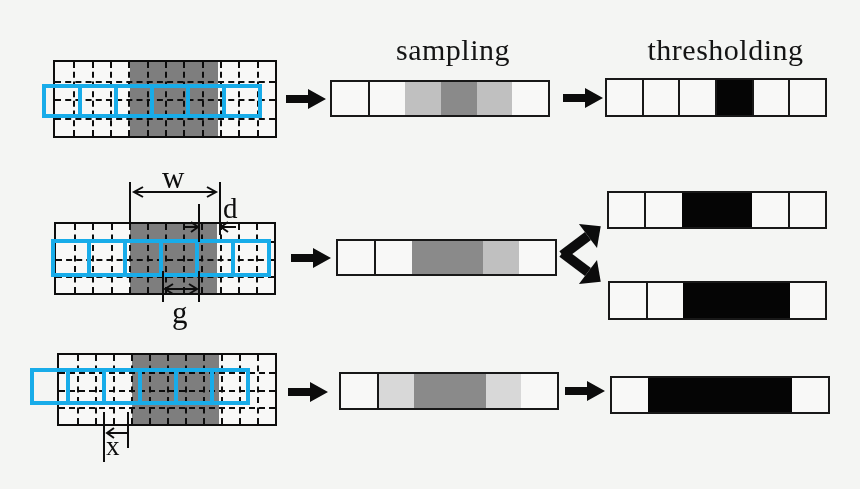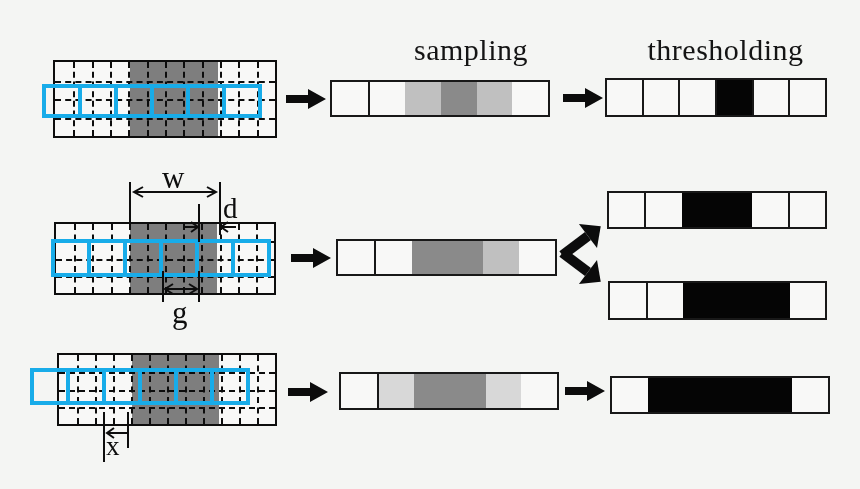--- a/index.html
+++ b/index.html
@@ -30,21 +30,21 @@
 
   
   .tick{position:absolute;width:0;border-left:2px solid #0d0d0d;z-index:8}
   .dim-label{position:absolute;z-index:9;color:#0d0d0d;line-height:1}
   svg{display:block}
   .z8{z-index:8}
 </style>
 </head>
 <body>
 
-<div class="title" style="left:406px;top:33px;width:130px">sampling</div>
+<div class="title" style="left:388px;top:33px;width:130px">sampling</div>
 <div class="title" style="left:628px;top:33px;width:195px">thresholding</div>
 
 <div class="grid" style="left:53px;top:60px;width:224px;height:78px">
   <div class="bar"></div>
 <div class="vline" style="left: 8.33333%;"></div>
     <div class="vline" style="left: 16.6667%;"></div>
     <div class="vline" style="left: 25%;"></div>
     <div class="vline" style="left: 33.3333%;"></div>
     <div class="vline" style="left: 41.6667%;"></div>
     <div class="vline" style="left: 50%;"></div>

